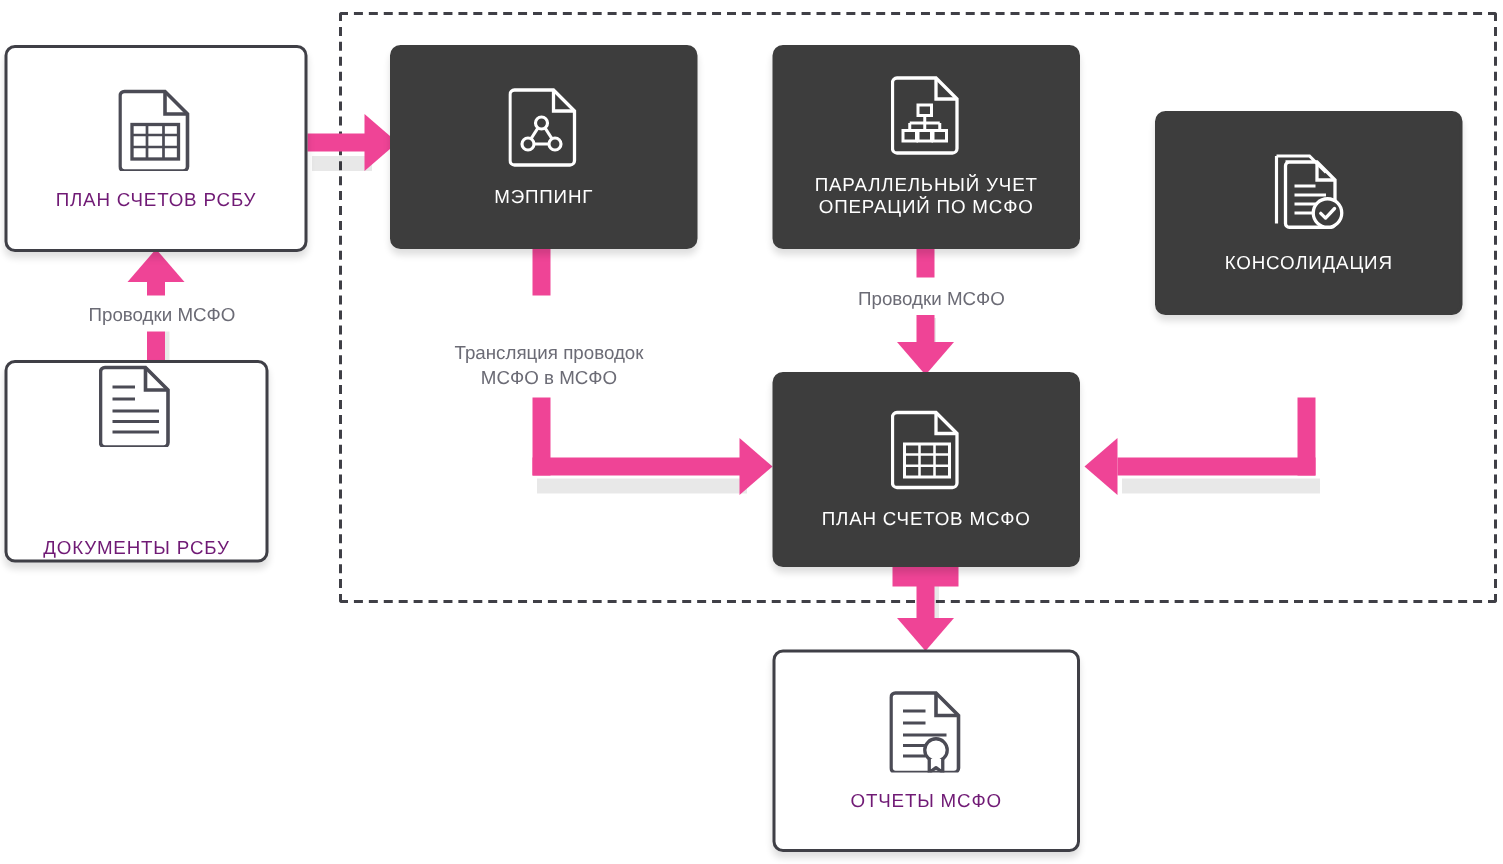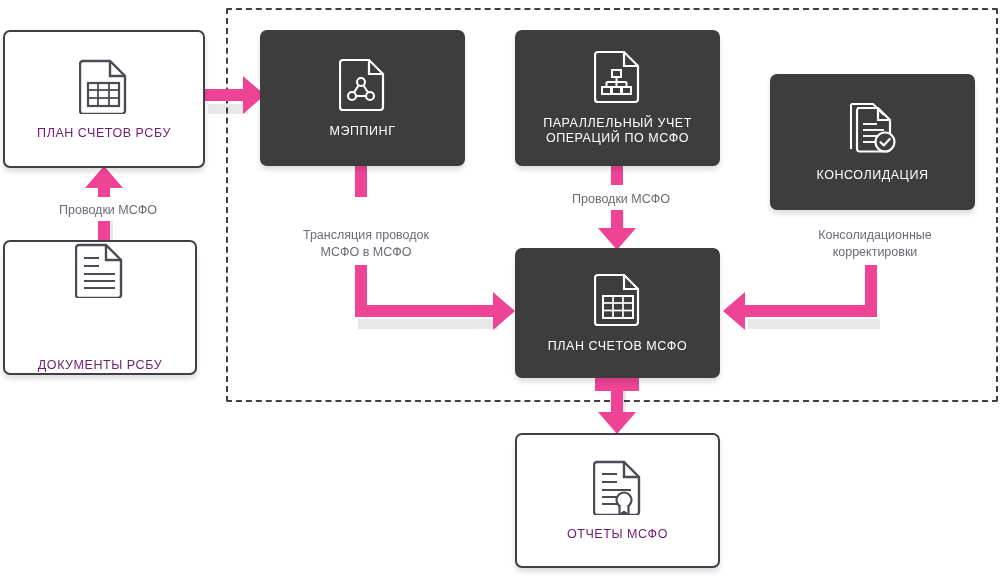--- a/index.html
+++ b/index.html
@@ -120,22 +120,20 @@
   <div class="conn" style="left:611px;top:210px;width:12px;height:20px;"></div>
   <div class="conn-shadow" style="left:614px;top:212px;width:10px;height:22px;"></div>
   <div class="arrow arrow-down" style="left:598px;top:228px;"></div>
   <div class="edge-label" style="left:551px;top:189px;width:132px;">Проводки МСФО</div>
 
   <div class="conn" style="left:865px;top:165px;width:12px;height:32px;"></div>
   <div class="conn" style="left:865px;top:265px;width:12px;height:52px;"></div>
   <div class="conn" style="left:745px;top:305px;width:132px;height:12px;"></div>
   <div class="conn-shadow" style="left:748px;top:319px;width:132px;height:10px;"></div>
   <div class="arrow arrow-left" style="left:723px;top:292px;"></div>
-  <div class="edge-label" style="left:790px;top:225px;width:162px;">Консолидационные
-корректировки</div>
 
   <div class="conn" style="left:595px;top:378px;width:44px;height:13px;"></div>
   <div class="conn" style="left:611px;top:378px;width:12px;height:36px;"></div>
   <div class="conn-shadow" style="left:614px;top:380px;width:12px;height:38px;"></div>
   <div class="arrow arrow-down" style="left:598px;top:412px;"></div>
 
   <div class="node light" style="left:3px;top:30px;width:202px;height:138px;">
     <span class="icon">
       <svg width="50" height="56" viewBox="0 0 50 56" fill="none">
         <path d="M4 3h27l15 15v35a3 3 0 0 1-3 3H4a3 3 0 0 1-3-3V6a3 3 0 0 1 3-3z" stroke="#4b4b55" stroke-width="2.4" fill="none"></path>
@@ -143,21 +141,21 @@
         <rect x="9" y="25" width="31" height="23" stroke="#4b4b55" stroke-width="2.2" fill="none"></rect>
         <line x1="9" y1="32" x2="40" y2="32" stroke="#4b4b55" stroke-width="1.8"></line>
         <line x1="9" y1="40" x2="40" y2="40" stroke="#4b4b55" stroke-width="1.8"></line>
         <line x1="19" y1="25" x2="19" y2="48" stroke="#4b4b55" stroke-width="1.8"></line>
         <line x1="30" y1="25" x2="30" y2="48" stroke="#4b4b55" stroke-width="1.8"></line>
       </svg>
     </span>
     <span class="label">ПЛАН СЧЕТОВ РСБУ</span>
   </div>
 
-  <div class="node light" style="left:3px;top:240px;width:194px;height:135px;gap:48px;">
+  <div class="node light" style="left:3px;top:240px;width:176px;height:135px;gap:48px;">
     <span class="icon">
       <svg width="50" height="56" viewBox="0 0 50 56" fill="none">
         <path d="M4 3h27l15 15v35a3 3 0 0 1-3 3H4a3 3 0 0 1-3-3V6a3 3 0 0 1 3-3z" stroke="#4b4b55" stroke-width="2.4" fill="none"></path>
         <path d="M31 3v15h15" stroke="#4b4b55" stroke-width="2.4" fill="none"></path>
         <line x1="9" y1="16" x2="24" y2="16" stroke="#4b4b55" stroke-width="2"></line>
         <line x1="9" y1="24" x2="24" y2="24" stroke="#4b4b55" stroke-width="2"></line>
         <line x1="9" y1="32" x2="40" y2="32" stroke="#4b4b55" stroke-width="2"></line>
         <line x1="9" y1="39" x2="40" y2="39" stroke="#4b4b55" stroke-width="2"></line>
         <line x1="9" y1="46" x2="40" y2="46" stroke="#4b4b55" stroke-width="2"></line>
       </svg>

